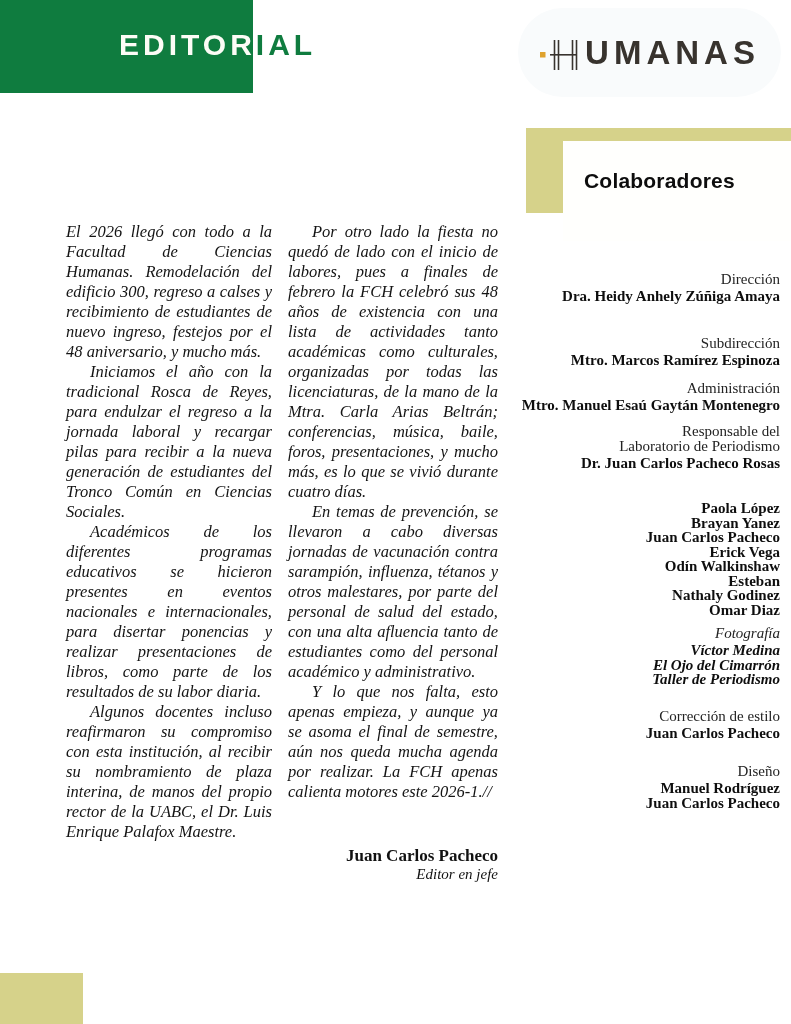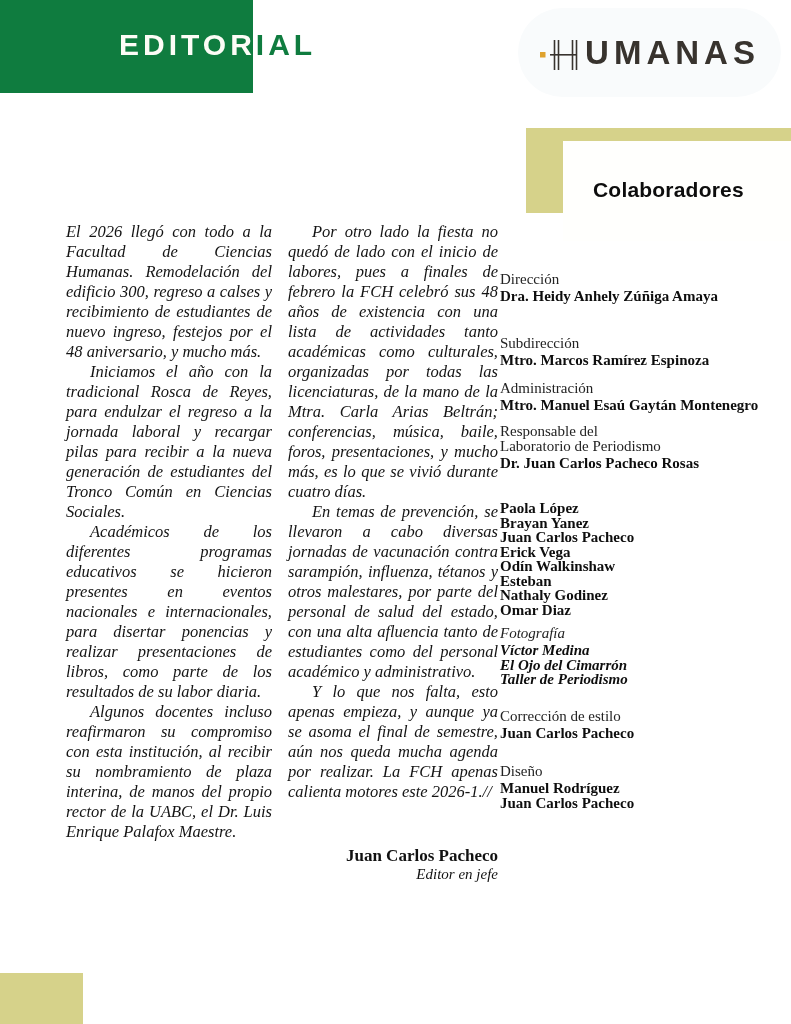--- a/index.html
+++ b/index.html
@@ -47,21 +47,21 @@
   
   .collab-block{
     position:absolute;left:526px;top:128px;width:265px;height:85px;
     background:#d6d28a;
   }
   .collab-box{
     position:absolute;left:563px;top:141px;width:228px;height:100px;
     background:#fffffd;
   }
   .collab-title{
-    margin:16px;padding:21px 0 0 14px;
+    margin:7px;padding:21px 0 0 14px;
     font-family:"Liberation Sans", sans-serif;
     font-weight:bold;font-size:21px;color:#0d0d0d;
     letter-spacing:0.2px;
   }
 
   
   .col{position:absolute;top:222px;font-style:italic;}
   .col-left{left:66px;width:206px;}
   .col-mid{left:288px;width:210px;}
   .col p{
@@ -74,21 +74,21 @@
   .col-mid p{text-indent:24px;}
 
   
   .signature{position:absolute;left:288px;top:846px;width:210px;text-align:right;}
   .sig-name{font-weight:bold;font-size:17px;line-height:19px;color:#111;}
   .sig-role{font-style:italic;font-size:15px;line-height:18px;color:#111;}
 
   
   .credits{
     position:absolute;left:500px;top:272px;width:280px;
-    text-align:left;
+    text-align:right;
   }
   .credit-label{font-size:15px;line-height:15px;color:#232323;}
   .credit-names{margin-top:2px;}
   .credit-name{font-weight:bold;font-size:15px;line-height:14.5px;color:#0e0e0e;}
   .credit-group{margin-top:14px;}
   .credit-group:nth-child(1){margin-top:0;}
   .credit-group:nth-child(2){margin-top:32px;}
   .credit-group:nth-child(4){margin-top:11px;}
   .credit-group:nth-child(5){margin-top:31px;}
   .credit-group:nth-child(5) .credit-names{margin-top:13px;}

